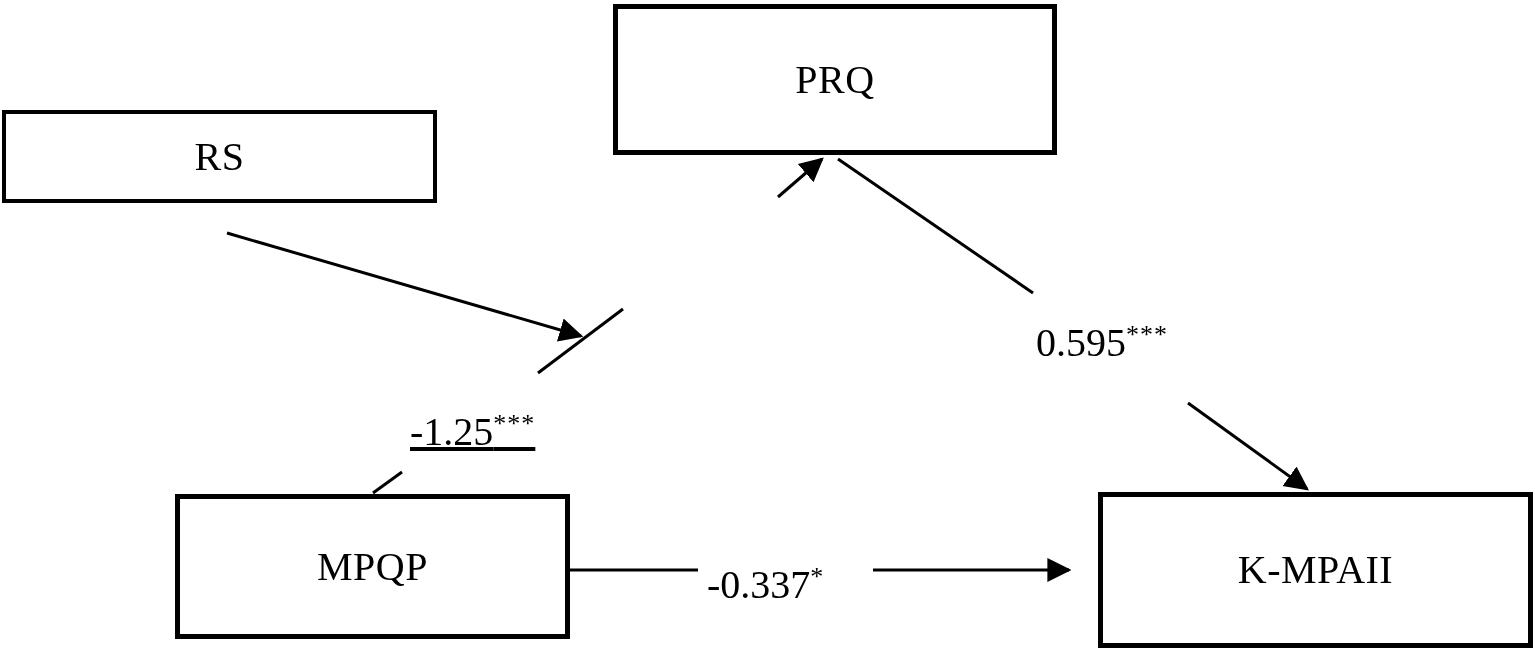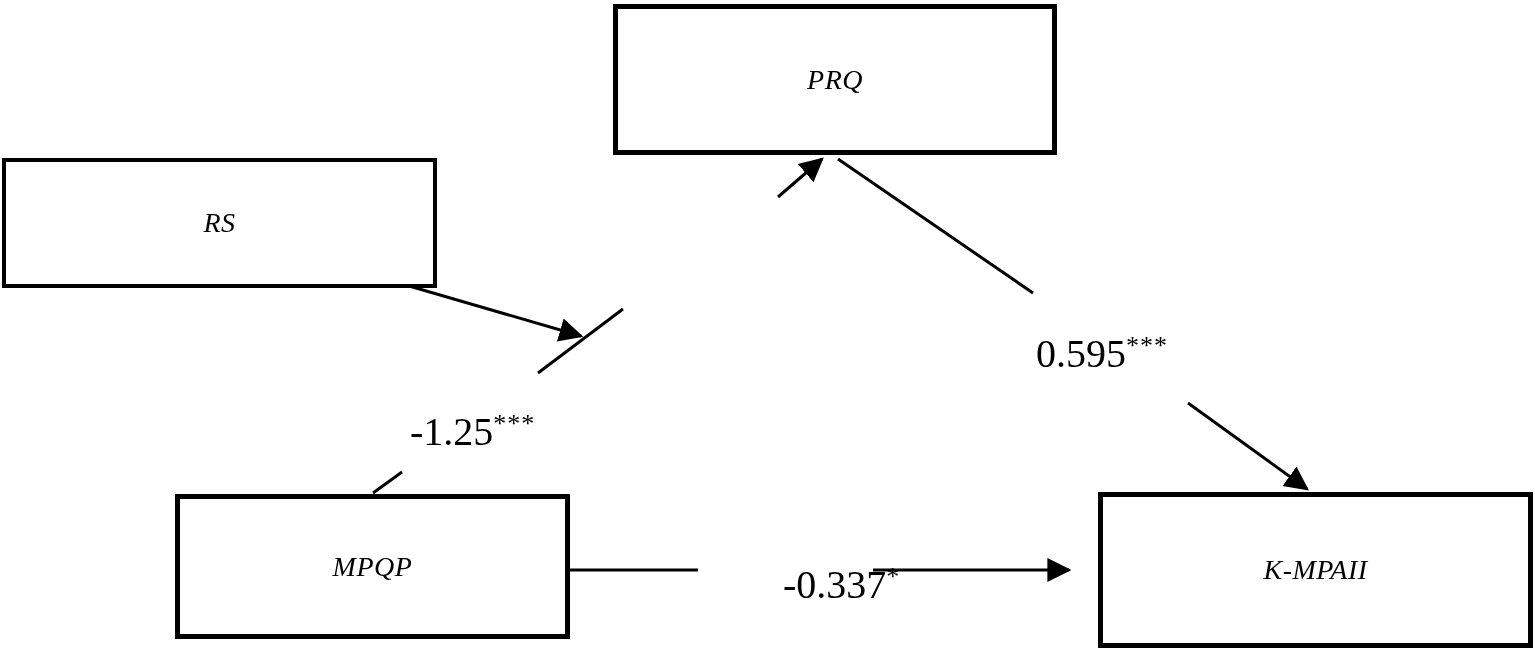--- a/index.html
+++ b/index.html
@@ -27,48 +27,47 @@
     position: absolute;
     box-sizing: border-box;
     background: #ffffff;
     border: 4px solid #000000;
     display: flex;
     align-items: center;
     justify-content: center;
   }
   .node-box.thick { border-width: 5px; }
   .node-label {
-    font-size: 28px;
+    font-size: 40px;
     line-height: 1;
     letter-spacing: 0.5px;
     white-space: nowrap;
-    font-style: italic;
   }
-  #box-rs      { left: 2px;    top: 110px; width: 435px; height: 130px; margin-top: 48px; }
+  #box-rs      { left: 2px;    top: 110px; width: 435px; height: 93px; }
   #box-prq     { left: 613px;  top: 4px;   width: 444px; height: 151px; }
   #box-mpqp    { left: 175px;  top: 494px; width: 395px; height: 145px; }
   #box-kmpaii  { left: 1098px; top: 492px; width: 435px; height: 156px; }
 
   .coef-label {
     position: absolute;
     font-size: 40px;
     line-height: 1;
     white-space: nowrap;
   }
   .coef-label sup {
     font-size: 26px;
     line-height: 0;
     vertical-align: 13px;
     letter-spacing: 1px;
   }
   #coef-moderation { left: 618px;  top: 239px; }
   #coef-moderation sup { margin-left: 8px; }
-  #coef-a-path     { left: 410px;  top: 412px; }
-  #coef-b-path     { left: 1036px; top: 334px; text-align: right; }
-  #coef-direct     { left: 783px;  top: 565px; }
+  #coef-a-path     { left: 410px;  top: 412px; text-decoration: underline; }
+  #coef-b-path     { left: 1036px; top: 323px; text-align: right; }
+  #coef-direct     { left: 707px;  top: 565px; }
 
   line { stroke: #000000; stroke-width: 3; }
 </style>
 </head>
 <body>
 
 <div id="stage">
 
   <svg id="connector-canvas" viewBox="0 0 1535 648" xmlns="http://www.w3.org/2000/svg">
     <defs>

